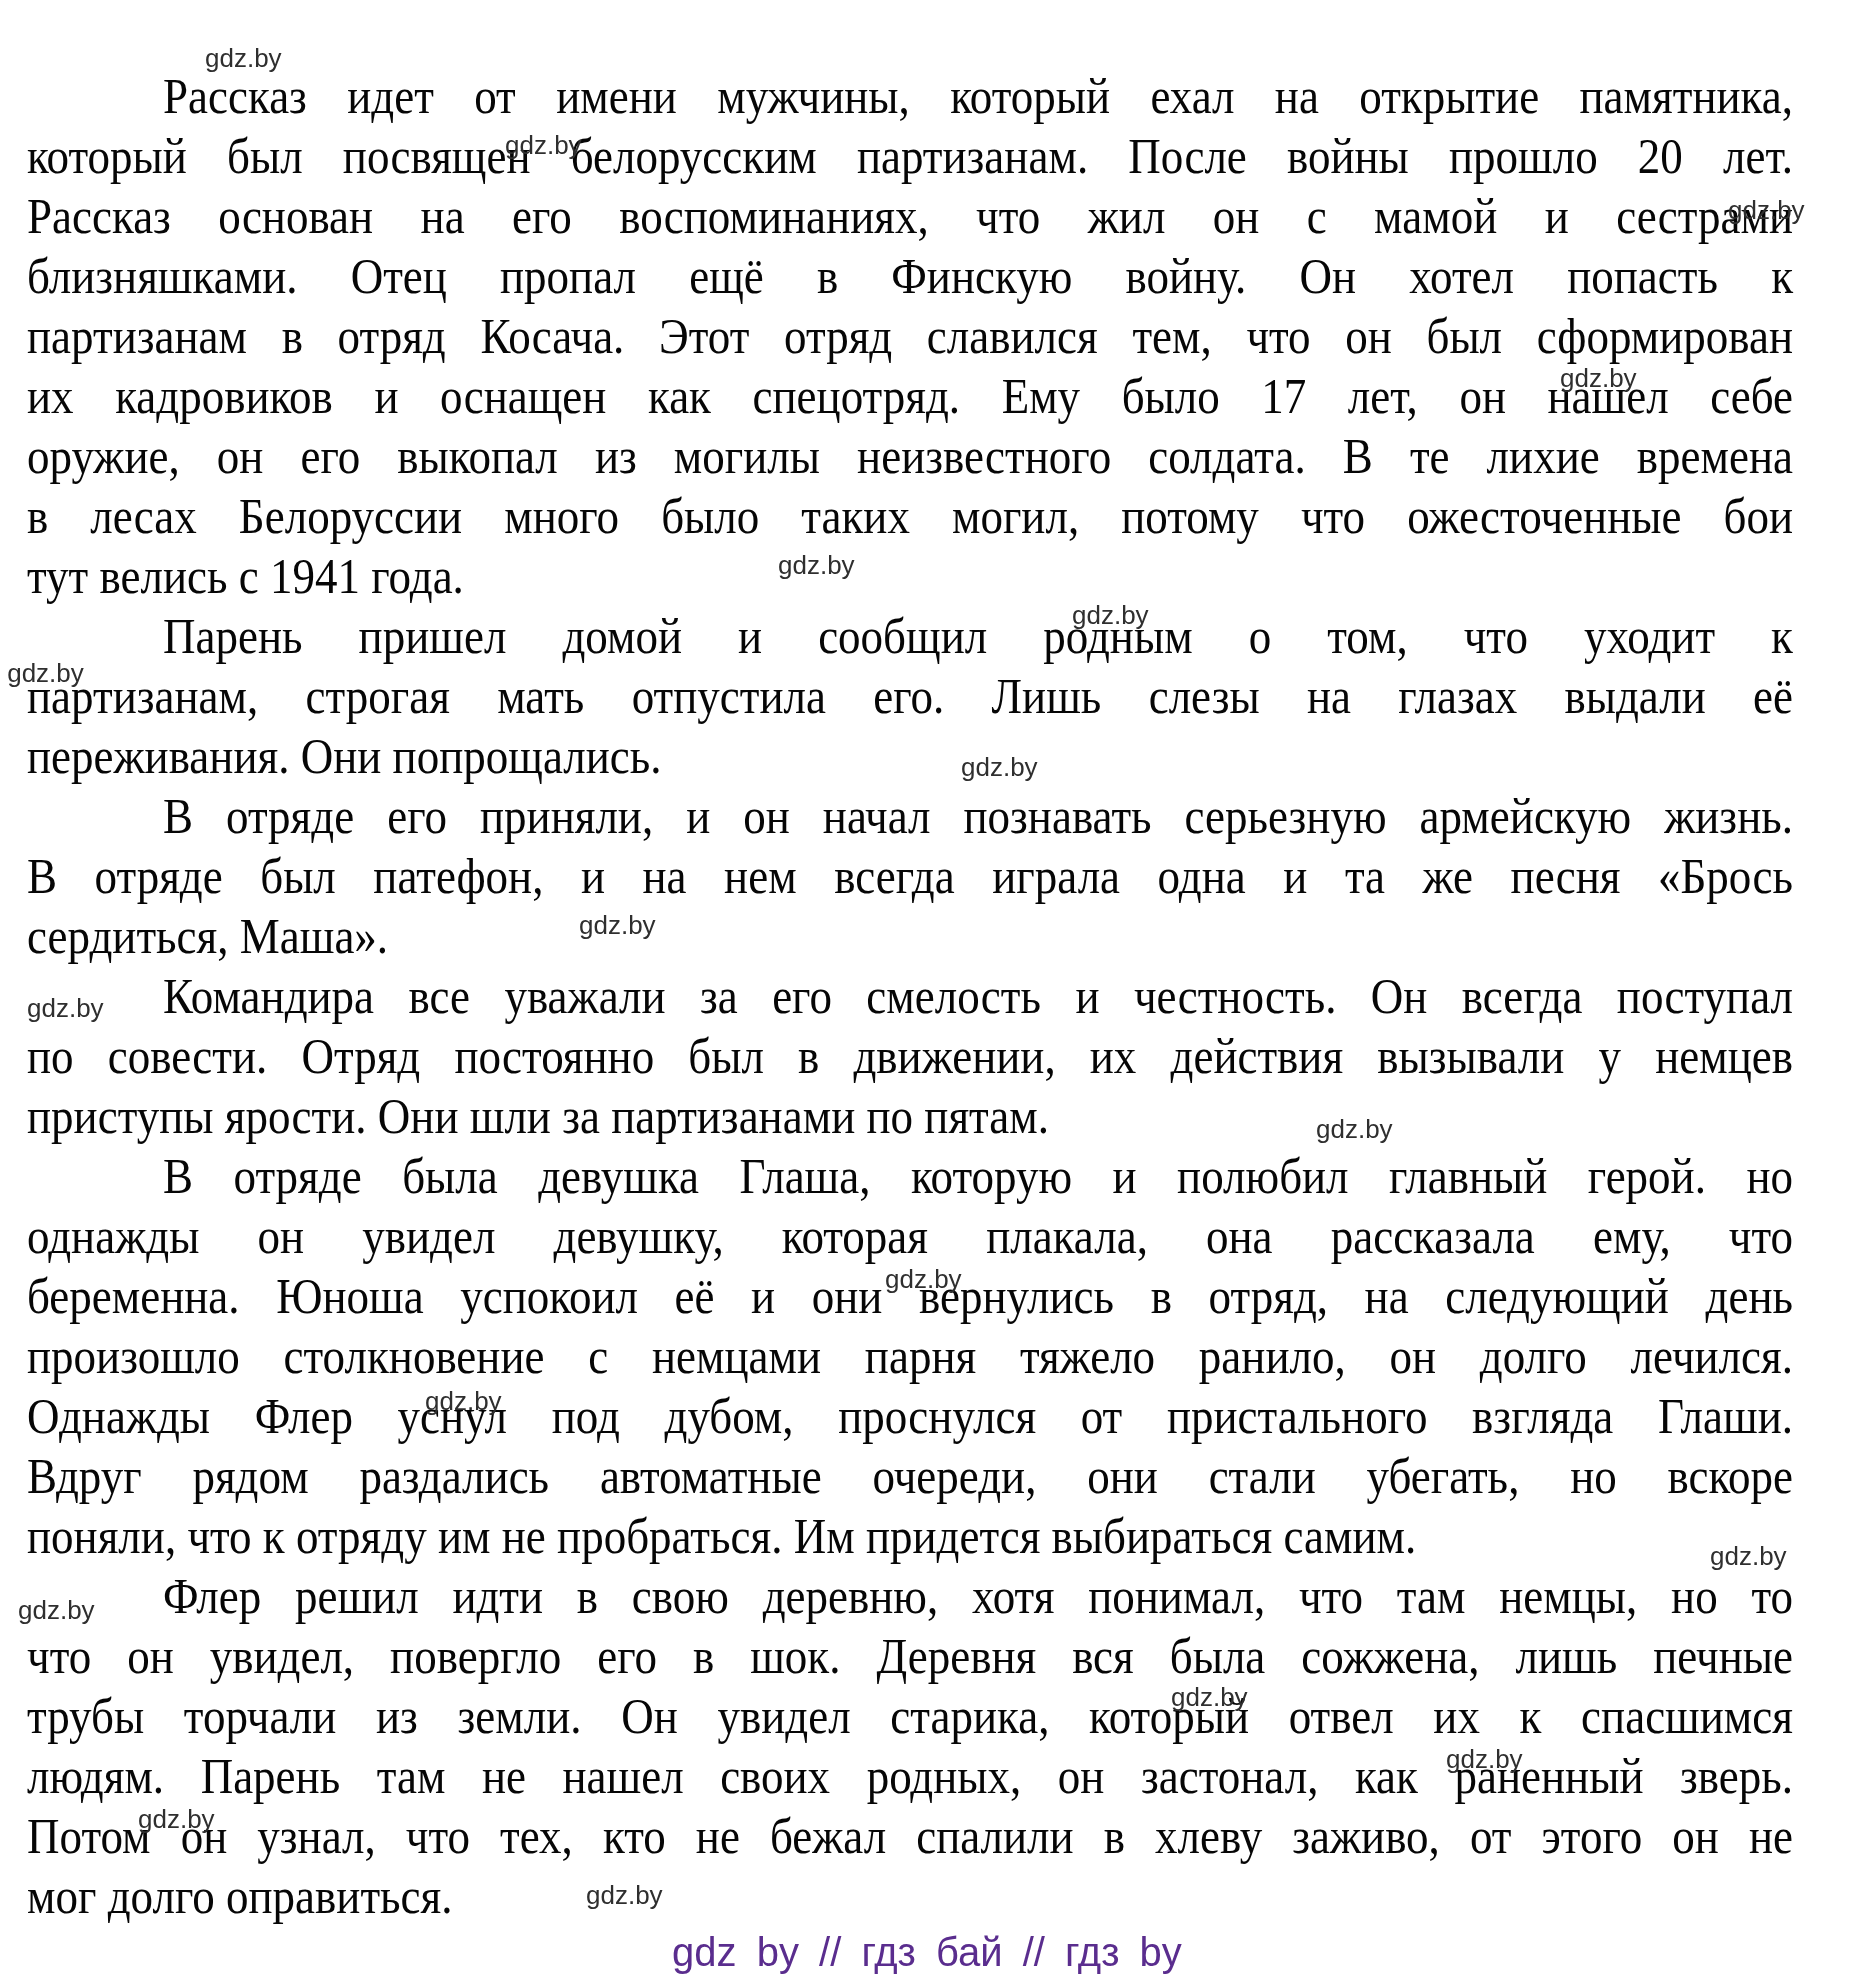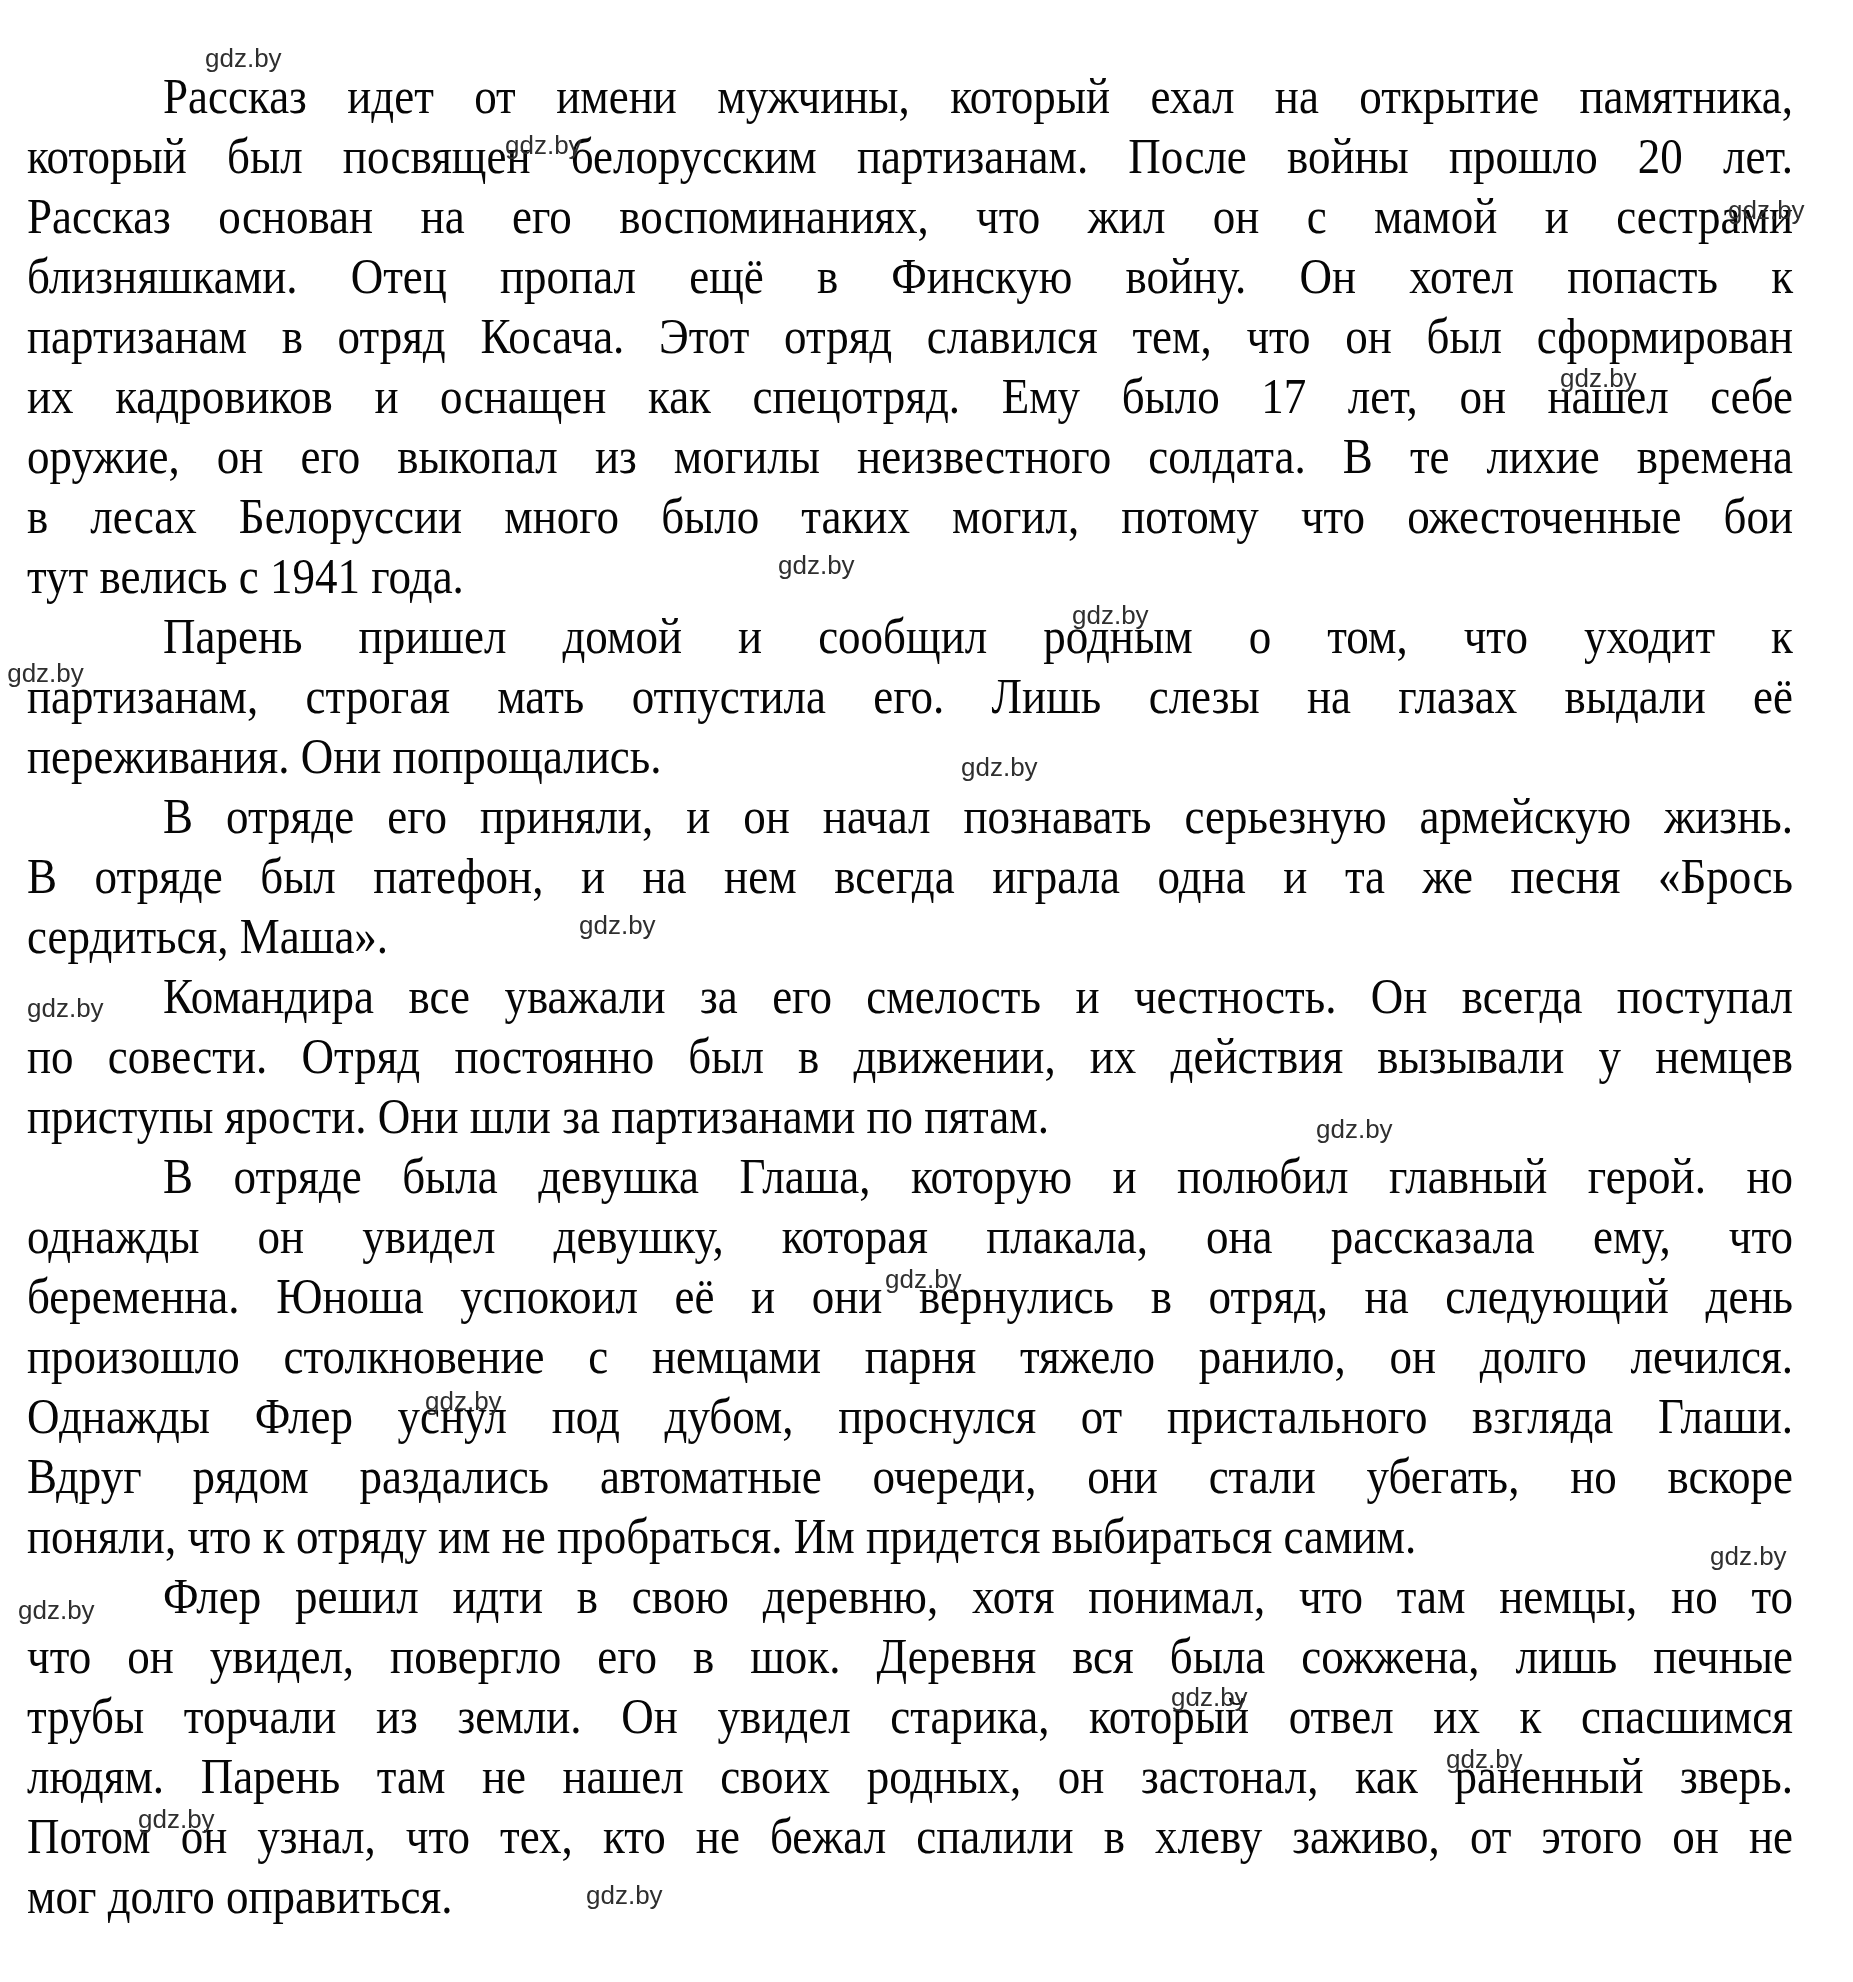--- a/index.html
+++ b/index.html
@@ -105,14 +105,15 @@
       <span class="wm" style="left: 885px; top: 1266px; color: rgb(47, 47, 47);">gdz.by</span>
       <span class="wm" style="left: 425px; top: 1388px; color: rgb(47, 47, 47);">gdz.by</span>
       <span class="wm" style="left: 1710px; top: 1543px; color: rgb(47, 47, 47);">gdz.by</span>
       <span class="wm" style="left: 18px; top: 1597px; color: rgb(47, 47, 47);">gdz.by</span>
       <span class="wm" style="left: 1171px; top: 1684px; color: rgb(47, 47, 47);">gdz.by</span>
       <span class="wm" style="left: 1446px; top: 1746px; color: rgb(47, 47, 47);">gdz.by</span>
       <span class="wm" style="left: 138px; top: 1806px; color: rgb(47, 47, 47);">gdz.by</span>
       <span class="wm" style="left: 586px; top: 1882px; color: rgb(47, 47, 47);">gdz.by</span>
     </div>
 
+  <div class="site-footer" style="color: rgb(90, 45, 142);">gdz by  //  гдз бай  //  гдз by</div>
 </div>
 
 
 </body></html>

